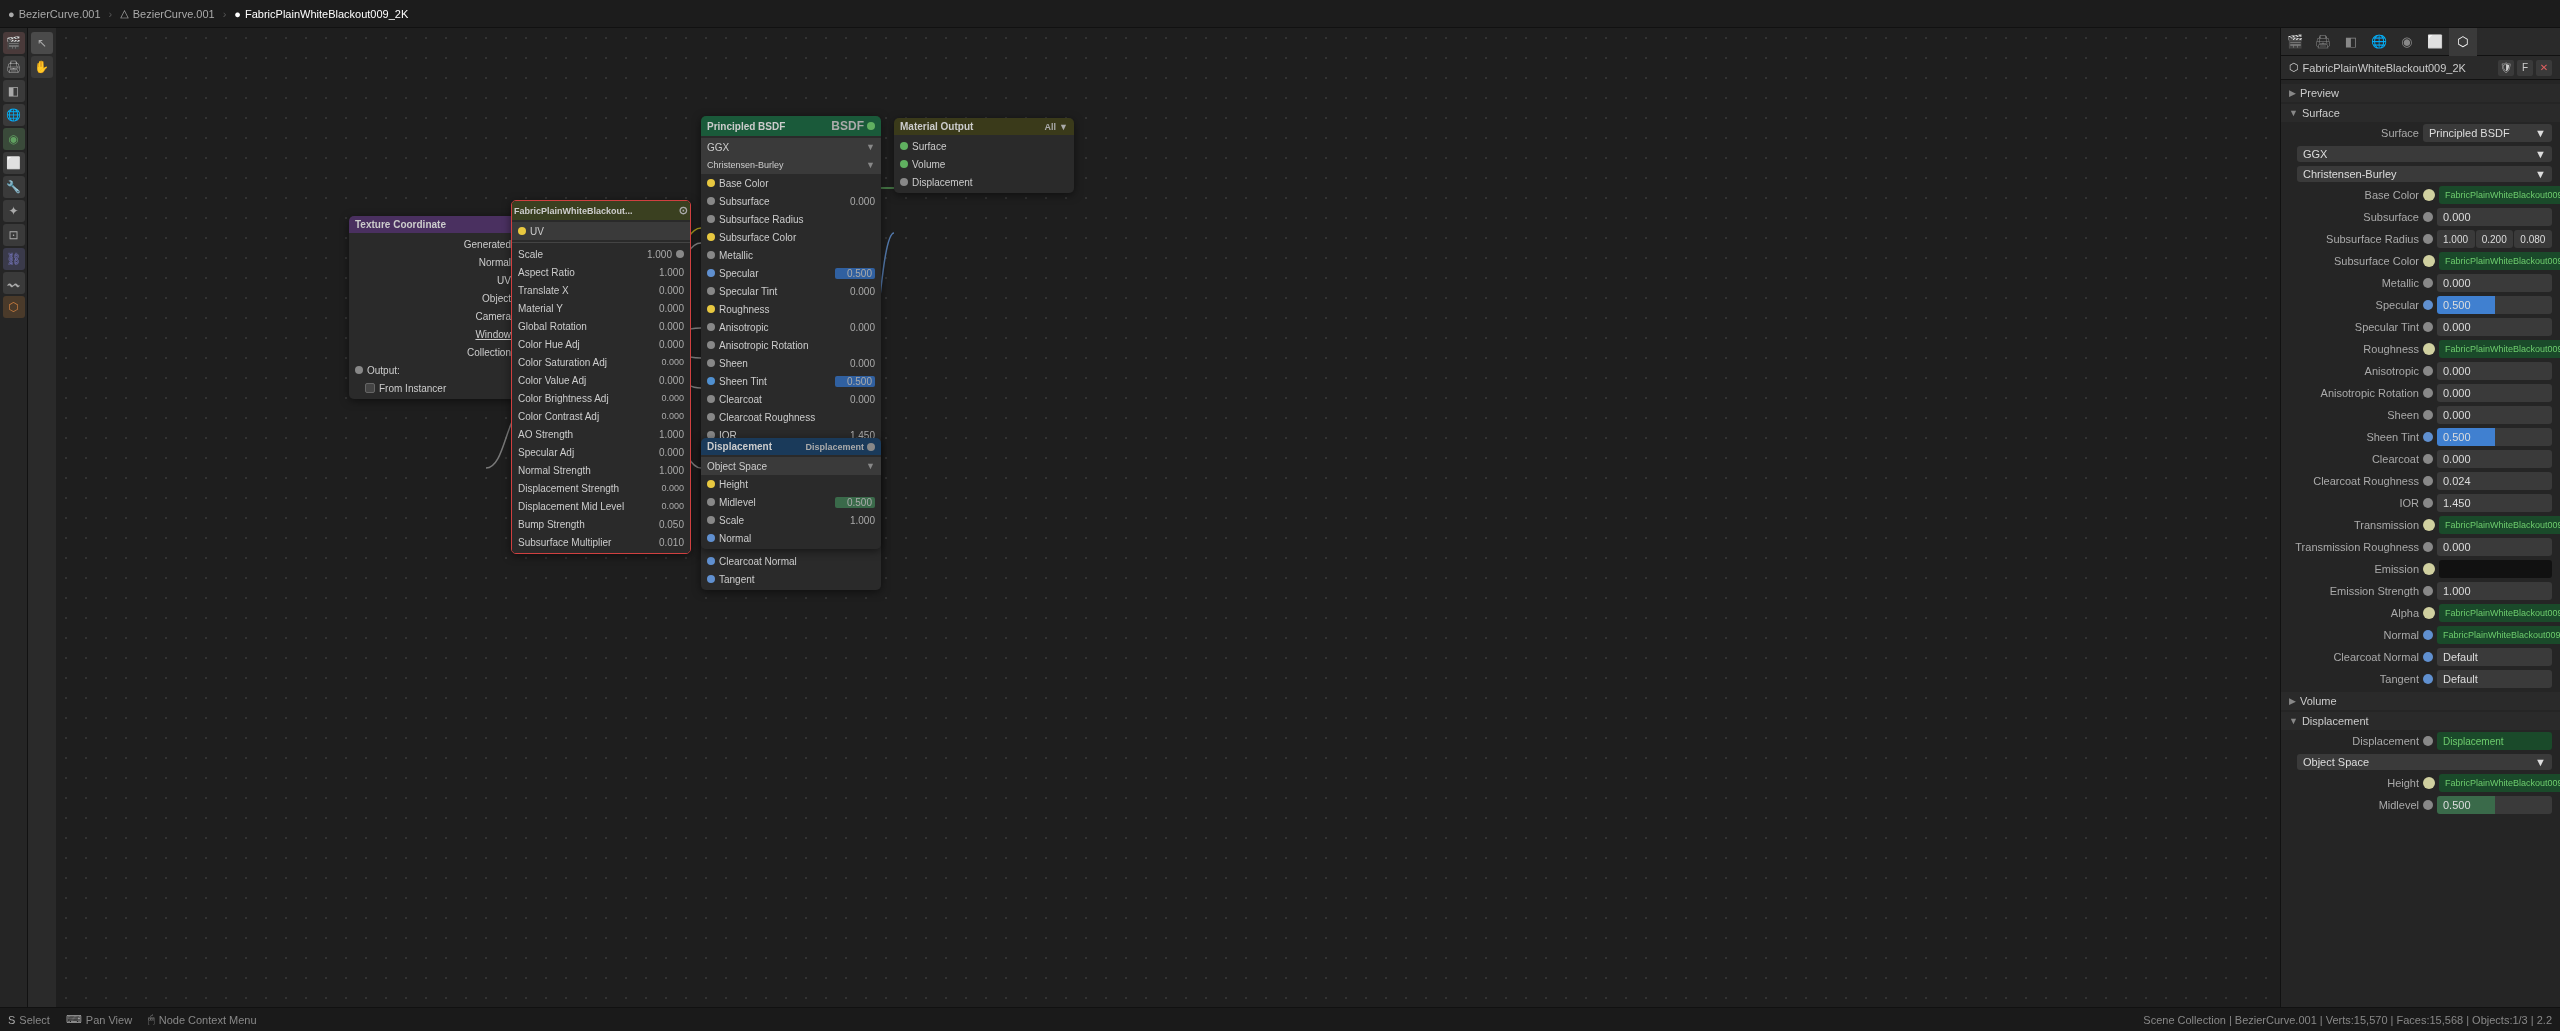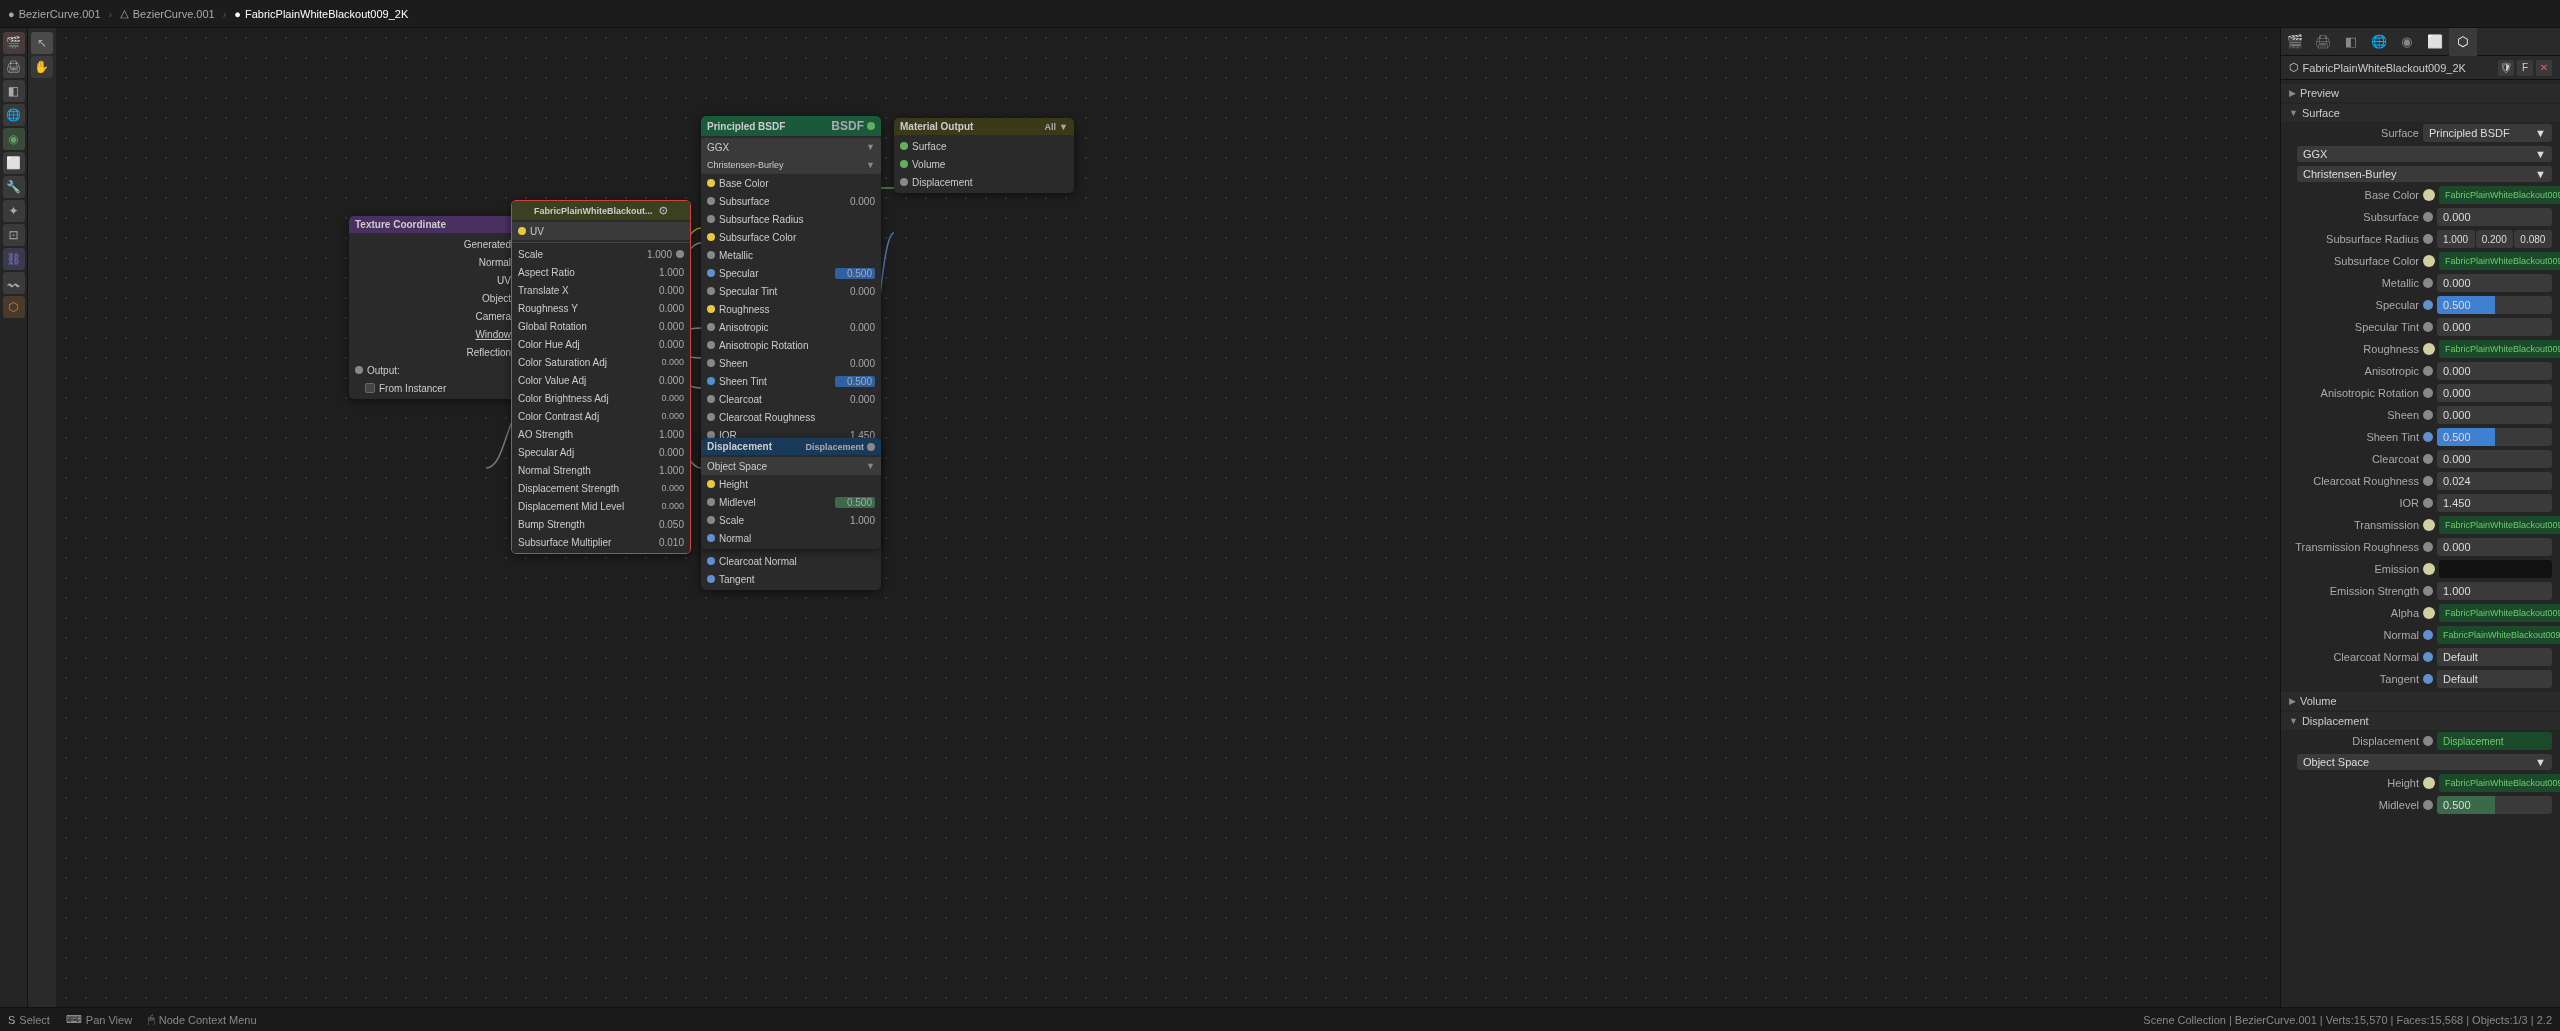--- a/index.html
+++ b/index.html
@@ -357,37 +357,37 @@
           </div>
           <div class="node-row">
             <div class="node-row-label" style="text-align:right;">Camera</div>
             <div class="node-socket socket-yellow"></div>
           </div>
           <div class="node-row">
             <div class="node-row-label" style="text-align:right;text-decoration:underline;">Window</div>
             <div class="node-socket socket-yellow"></div>
           </div>
           <div class="node-row">
-            <div class="node-row-label" style="text-align:right;">Reflection</div>
+            <div class="node-row-label" style="text-align:right;">Collection</div>
             <div class="node-socket socket-yellow"></div>
           </div>
           <div class="node-row">
             <div class="node-socket socket-gray"></div>
             <div class="node-row-label">Output:</div>
             <div style="width:12px; height:12px; background:#666; border-radius:2px;"></div>
           </div>
           <div class="node-row">
             <div style="width:10px; height:10px; background:#444; border:1px solid #666; border-radius:2px; margin-left:10px;"></div>
             <div class="node-row-label">From Instancer</div>
           </div>
         </div>
       </div>
 
       <div class="node" style="left:455px; top:172px; width:120px; border:1px solid #d04040;">
-        <div class="node-header" style="background:#3a4020; font-size:9px; padding:3px 22px; display:flex; align-items:center; justify-content:space-between;">
+        <div class="node-header" style="background:#3a4020; font-size:9px; padding:3px 2px; display:flex; align-items:center; justify-content:space-between;">
           <span>FabricPlainWhiteBlackout...</span>
           <span style="color:#aaa; font-size:11px;">⊙</span>
         </div>
         <div class="node-body">
           <div class="node-row" style="background:#3a3a3a;">
             <div class="node-socket socket-yellow"></div>
             <div class="node-row-label">UV</div>
           </div>
           <div style="height:1px; background:#444; margin:2px 0;"></div>
           <div class="node-row">
@@ -397,21 +397,21 @@
           </div>
           <div class="node-row">
             <div class="node-row-label">Aspect Ratio</div>
             <div class="node-row-value">1.000</div>
           </div>
           <div class="node-row">
             <div class="node-row-label">Translate X</div>
             <div class="node-row-value">0.000</div>
           </div>
           <div class="node-row">
-            <div class="node-row-label">Roughness Y</div>
+            <div class="node-row-label">Material Y</div>
             <div class="node-row-value">0.000</div>
           </div>
           <div class="node-row">
             <div class="node-row-label">Global Rotation</div>
             <div class="node-row-value">0.000</div>
           </div>
           <div class="node-row">
             <div class="node-row-label">Color Hue Adj</div>
             <div class="node-row-value">0.000</div>
           </div>

